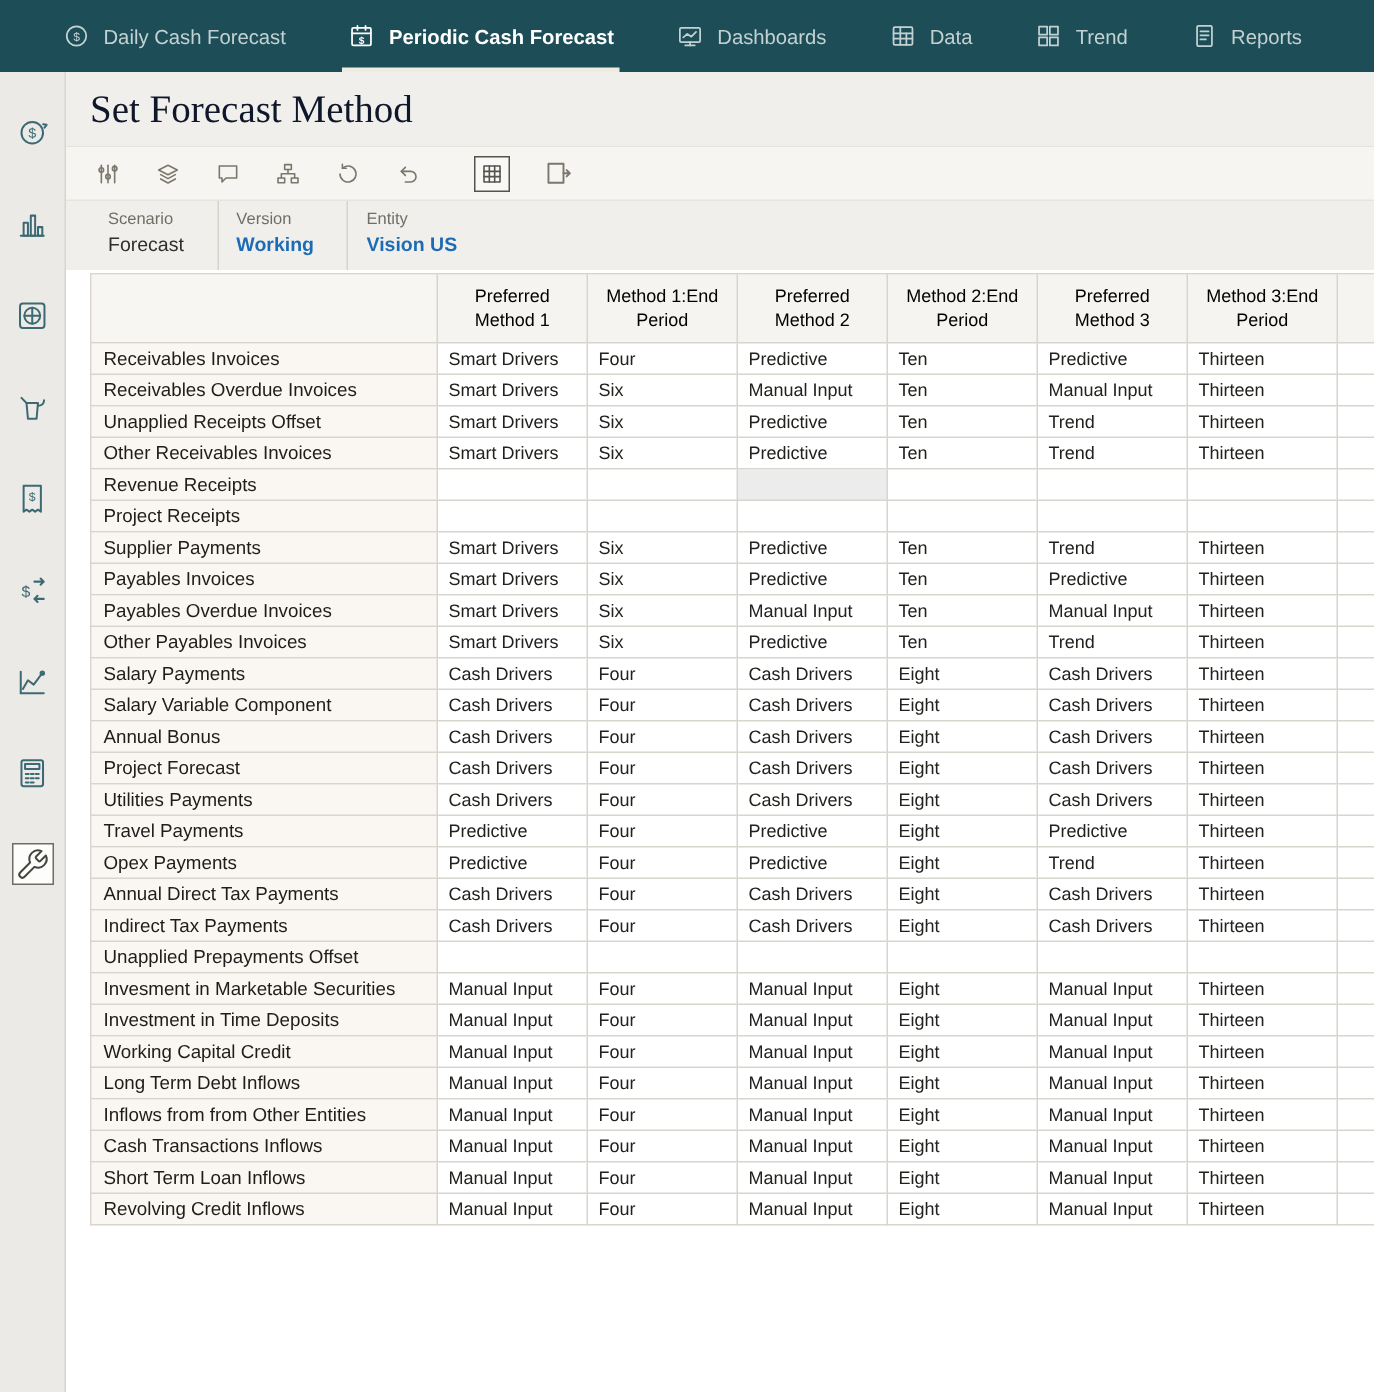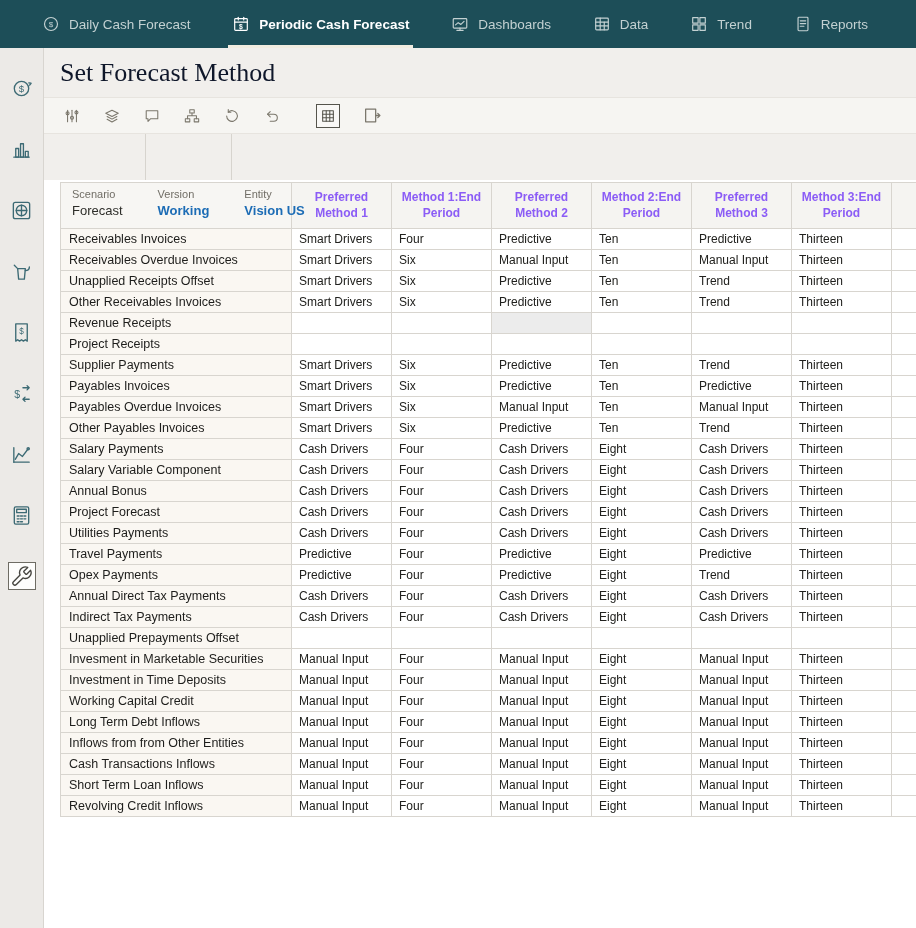--- a/index.html
+++ b/index.html
@@ -45,30 +45,30 @@
     stroke-width:1.2; stroke-linecap:round; stroke-linejoin:round; }
   .tool-btn.boxed { border:1px solid #55544c; width:24px; height:24px;
     margin-left:14px; color:#55544c; background:#f9f8f6; }
   .tool-btn.last { width:24px; height:24px; }
   .tool-btn.last svg { width:19px; height:19px; }
 
   
   .pov { height:46px; background:#f1efec; display:flex; padding-left:16px; }
   .pov-item { padding:6px 22px 0 12px; border-right:1px solid #d7d4ce; cursor:pointer; }
   .pov-item:last-child { border-right:none; }
-  .pov-dim { font-size:11px; color:#716e66; margin-bottom:3px;margin-top:48px; }
+  .pov-dim { font-size:11px; color:#716e66; margin-bottom:3px; }
   .pov-member { font-size:13px; color:#2e2e2a; }
   .pov-member.link { color:#1c6cb5; font-weight:bold; }
 
   
   .grid-wrap { background:#fff; }
   table { border-collapse:collapse; table-layout:fixed; width:856px;
     margin:2px 0 0 16px; }
   th, td { border:1px solid #d8d5cf; overflow:hidden; white-space:nowrap; }
-  th.colhead { background:#f5f4f1; font-weight:bold; color:#8b5cf6;
+  th.colhead { background:#f5f4f1; font-weight:normal; color:#000000;
     font-size:12px; text-align:center; height:46px; line-height:1.3;
     padding:2px 6px; white-space:normal; vertical-align:middle; }
   th.corner { background:#f7f6f3; }
   td.rowlabel { background:#faf7f2; color:#1d1d1b; font-size:12.5px;
     height:21px; padding:0 4px 0 8px; }
   td.cell { background:#ffffff; color:#21211e; font-size:12px; height:21px;
     padding:0 4px 0 7px; }
   td.cell.selected { background:#ececec; }
   td.stub { background:#ffffff; }
   th.stub { background:#f5f4f1; }

